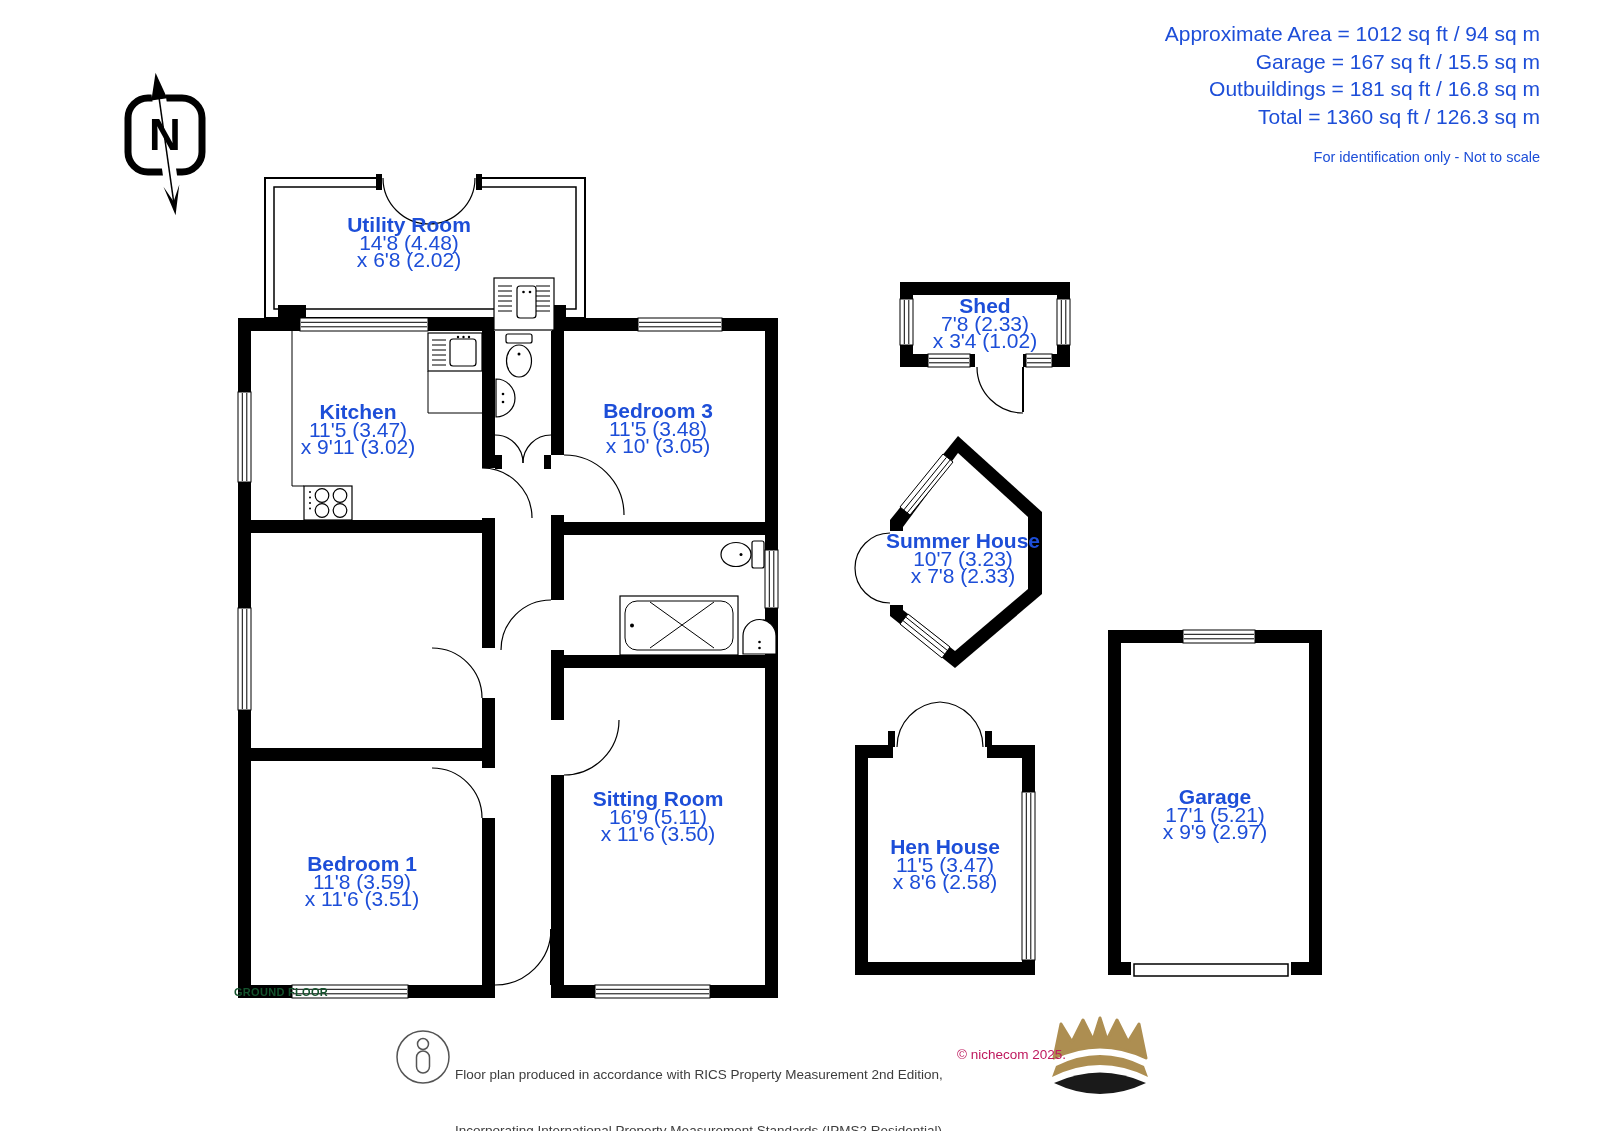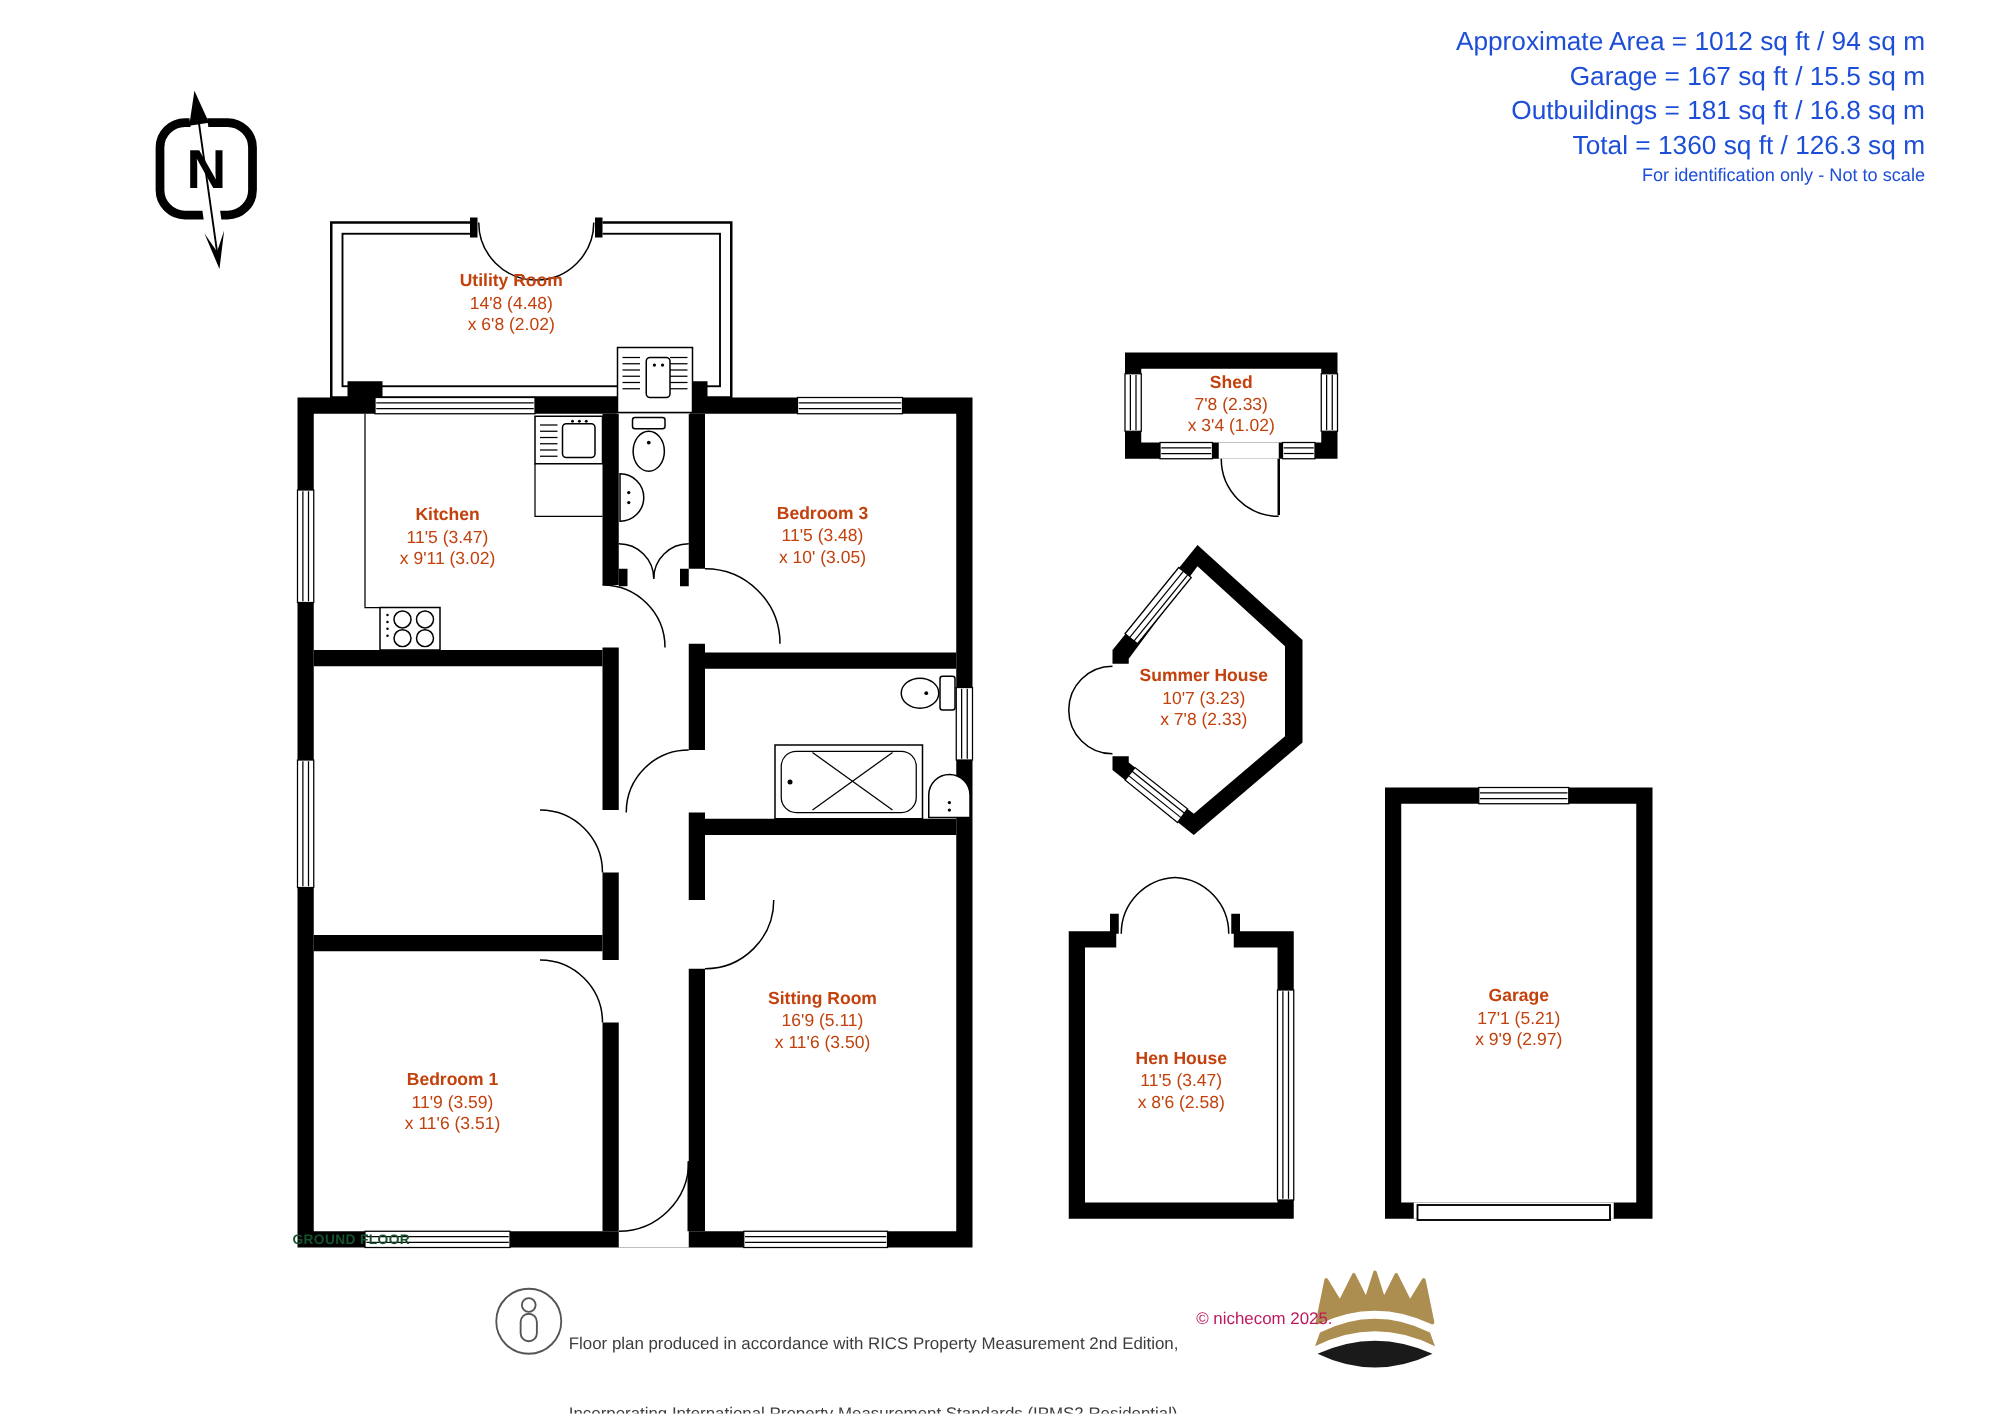--- a/index.html
+++ b/index.html
@@ -1,24 +1,24 @@
 <!DOCTYPE html>
 <html><head>
 <meta charset="utf-8">
 <style>
   html,body{margin:0;padding:0;background:#fff;}
   #canvas{position:relative;width:1600px;height:1131px;background:#fff;
           font-family:"Liberation Sans",sans-serif;overflow:hidden;}
   #plan-svg{position:absolute;left:0;top:0;}
-  .room-label{position:absolute;text-align:center;color:#c2410c;
-              font-size:14px;line-height:17.5px;pointer-events:none;}
+  .room-label{position:absolute;text-align:center;color:#1d4ed8;
+              font-size:21px;line-height:17.5px;pointer-events:none;}
   .room-label .rn{font-weight:bold;}
   #area-summary{position:absolute;right:60px;top:20px;text-align:right;
                 font-size:21px;line-height:27.5px;color:#1d4ed8;}
-  #area-summary .disclaimer{font-size:14.5px;line-height:18px;margin-top:2px;}
+  #area-summary .disclaimer{font-size:14.5px;line-height:18px;margin-top:18px;}
   #floor-label{position:absolute;left:234px;top:986px;font-weight:bold;
                font-size:11px;color:#14532d;letter-spacing:.3px;}
   #footer-text{position:absolute;left:455px;top:1029px;font-size:13.5px;
                line-height:18.5px;color:#3d3d3d;white-space:pre;}
   #footer-copyright{position:absolute;left:957px;top:1047px;font-size:13.5px;
                color:#be185d;}
 </style>
 </head>
 <body>
 
@@ -316,21 +316,21 @@
     <div class="rd">11'5 (3.47)</div>
     <div class="rd">x 9'11 (3.02)</div>
   </div>
   <div class="room-label" style="left:578px;top:402px;width:160px">
     <div class="rn">Bedroom 3</div>
     <div class="rd">11'5 (3.48)</div>
     <div class="rd">x 10' (3.05)</div>
   </div>
   <div class="room-label" style="left:282px;top:855px;width:160px">
     <div class="rn">Bedroom 1</div>
-    <div class="rd">11'9 (3.59)</div>
+    <div class="rd">11'8 (3.59)</div>
     <div class="rd">x 11'6 (3.51)</div>
   </div>
   <div class="room-label" style="left:578px;top:790px;width:160px">
     <div class="rn">Sitting Room</div>
     <div class="rd">16'9 (5.11)</div>
     <div class="rd">x 11'6 (3.50)</div>
   </div>
   <div class="room-label" style="left:905px;top:297px;width:160px">
     <div class="rn">Shed</div>
     <div class="rd">7'8 (2.33)</div>

